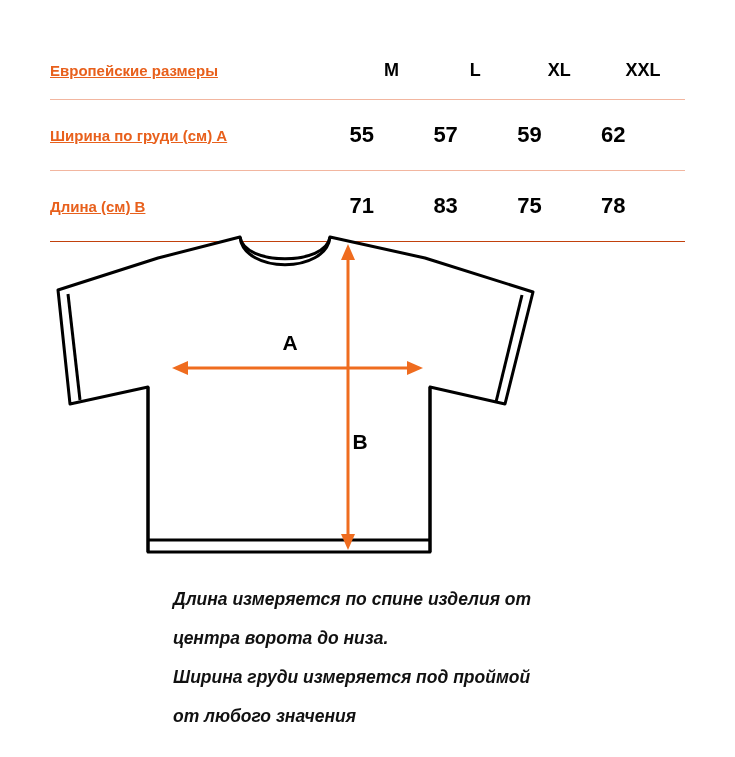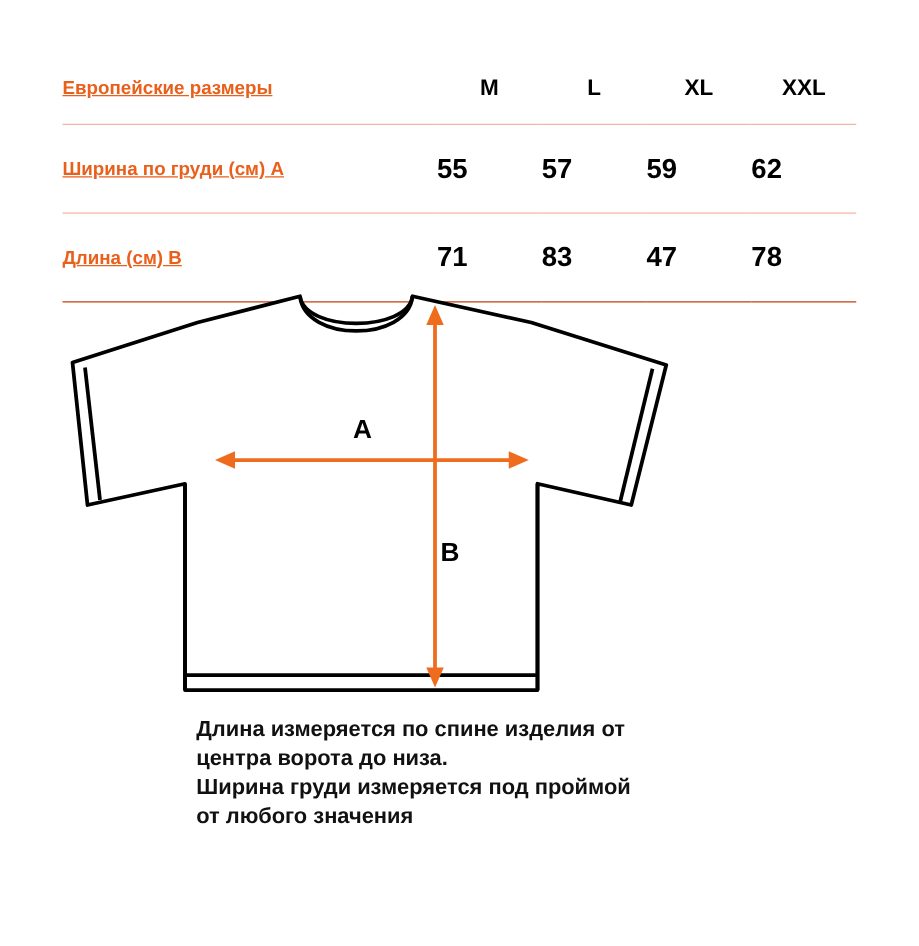--- a/index.html
+++ b/index.html
@@ -73,21 +73,22 @@
     position: absolute;
     left: 157px;
     top: 572px;
     width: 470px;
     font-size: 17.5px;
     font-weight: bold;
     line-height: 1.32;
     color: #111111;
   }
   .notes p {
-    margin: 0;
+    margin: 16px;
+    font-style: italic;
   }
 </style>
 </head>
 <body>
 
 <table class="size-table">
   <tbody>
       <tr>
     <td class="row-label">Европейские размеры</td>
     <td class="head-cell">M</td>
@@ -99,21 +100,21 @@
     <td class="row-label">Ширина по груди (см) A</td>
     <td class="val-cell">55</td>
     <td class="val-cell">57</td>
     <td class="val-cell">59</td>
     <td class="val-cell">62</td>
   </tr>
   <tr class="last-row">
     <td class="row-label">Длина (см) B</td>
     <td class="val-cell">71</td>
     <td class="val-cell">83</td>
-    <td class="val-cell">47</td>
+    <td class="val-cell">75</td>
     <td class="val-cell">78</td>
   </tr>
 </tbody>
   </table>
 
 <div class="diagram">
   <svg width="735" height="360" viewBox="0 0 735 360" xmlns="http://www.w3.org/2000/svg">
 
     <g fill="#ffffff" stroke="#000000" stroke-width="3" stroke-linejoin="round">
       <path d="M 240 15

